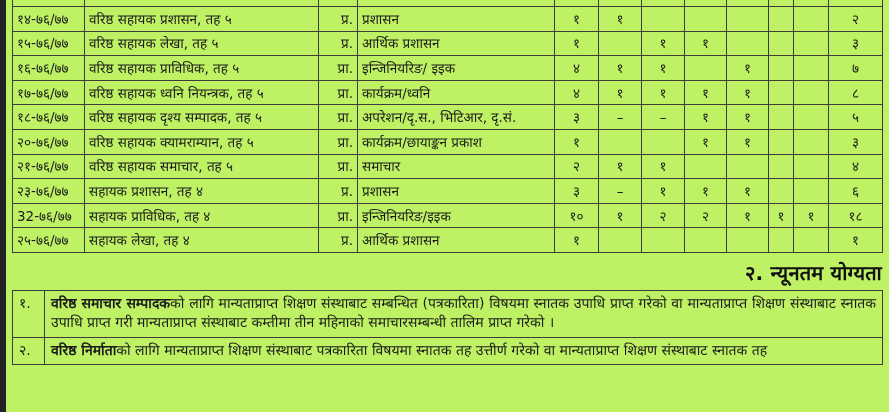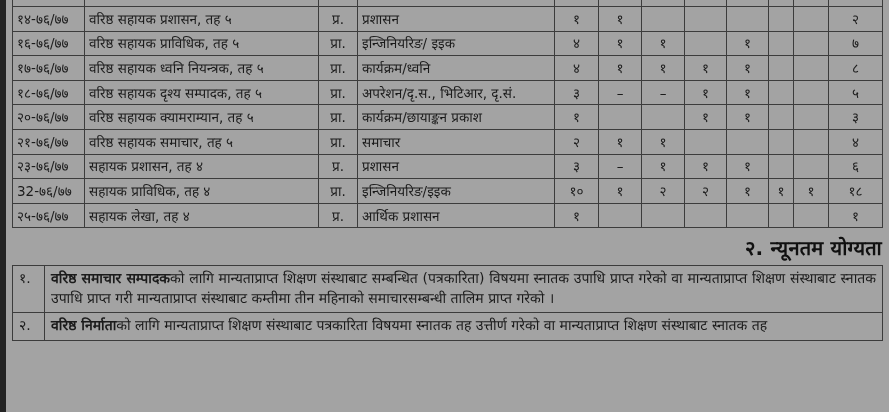--- a/index.html
+++ b/index.html
@@ -1,32 +1,32 @@
 <!DOCTYPE html>
 <html><head>
 <meta charset="utf-8">
 <style>
   html,body{margin:0;padding:0;background:#ffffff;}
   .page{
     position:relative;width:889px;height:412px;overflow:hidden;
-    background:#a3a3a3;color:#1b1b1b;
+    background:#bef264;color:#1b1b1b;
     font-family:"DejaVu Sans","Liberation Sans",sans-serif;
   }
   .scan-edge{position:absolute;left:0;top:0;width:6px;height:412px;background:#232323;}
   .doc{position:absolute;left:12px;top:0;width:870px;}
 
   table.vacancy{border-collapse:collapse;table-layout:fixed;width:870px;}
   table.vacancy td{
     border:1px solid #3c3c3c;padding:0 4px;font-size:13.5px;
     overflow:hidden;white-space:nowrap;vertical-align:middle;
   }
   tr.partial-row td{height:6px;border-top:none;}
   tr.data-row td{height:23.6px;}
   td.c-adno{text-align:left;padding-left:5px;}
-  td.c-service{text-align:center;padding-left:5px;margin-top:32px;}
+  td.c-service{text-align:right;padding-left:5px;margin-top:32px;}
   td.c-num{text-align:center;padding:0 2px;}
   td.c-total{text-align:center;}
   td.c-group{font-size:13px;}
 
   .section-heading{
     font-size:20px;font-weight:bold;margin:6px 0 4px 1px;
     letter-spacing:0.2px;color:#111;text-align:right;
   }
 
   table.qual{border-collapse:collapse;table-layout:fixed;width:870px;}
@@ -82,20 +82,34 @@
         <td class="c-service">प्र.</td>
         <td class="c-group">प्रशासन</td>
         <td class="c-num">१</td>
         <td class="c-num">१</td>
         <td class="c-num"></td>
         <td class="c-num"></td>
         <td class="c-num"></td>
         <td class="c-num"></td>
         <td class="c-num"></td>
         <td class="c-total">२</td>
+      </tr>
+          <tr class="data-row">
+        <td class="c-adno">१५-७६/७७</td>
+        <td class="c-pos">वरिष्ठ सहायक लेखा, तह ५</td>
+        <td class="c-service">प्र.</td>
+        <td class="c-group">आर्थिक प्रशासन</td>
+        <td class="c-num">१</td>
+        <td class="c-num"></td>
+        <td class="c-num">१</td>
+        <td class="c-num">१</td>
+        <td class="c-num"></td>
+        <td class="c-num"></td>
+        <td class="c-num"></td>
+        <td class="c-total">३</td>
       </tr>
           <tr class="data-row">
         <td class="c-adno">१६-७६/७७</td>
         <td class="c-pos">वरिष्ठ सहायक प्राविधिक, तह ५</td>
         <td class="c-service">प्रा.</td>
         <td class="c-group">इन्जिनियरिङ/ इइक</td>
         <td class="c-num">४</td>
         <td class="c-num">१</td>
         <td class="c-num">१</td>
         <td class="c-num"></td>

